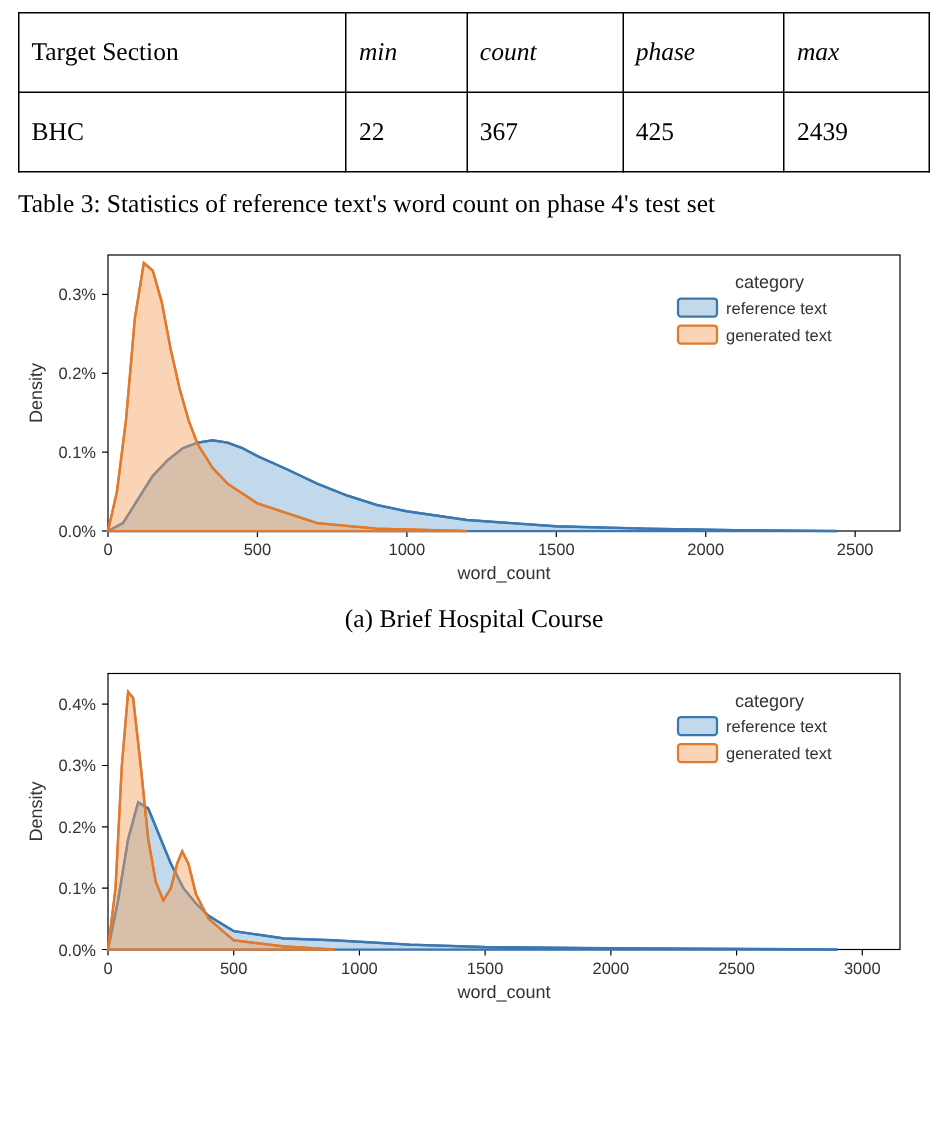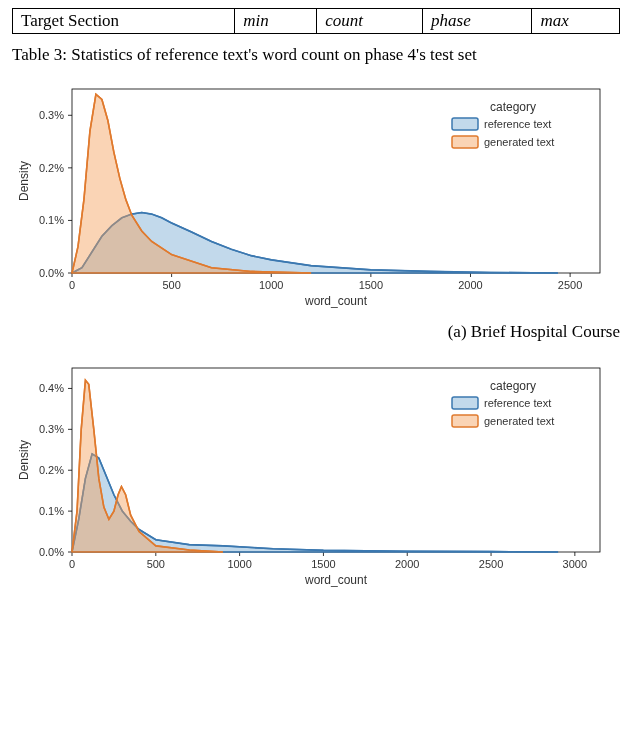--- a/index.html
+++ b/index.html
@@ -11,51 +11,58 @@
     background: #fff;
     width: 608px;
   }
   table {
     border-collapse: collapse;
     width: 100%;
     font-size: 17px;
   }
   td, th {
     border: 1px solid #000;
-    padding: 2px 8px;
+    padding: 16px 8px;
     text-align: left;
   }
   th { font-weight: normal; font-style: italic; }
   .table-label-cell { font-style: normal; }
   .caption {
     margin: 10px 0 14px 0;
     line-height: 1.35;
   }
   .chart-block { margin: 0 0 6px 0; }
-  .chart-title { text-align: right; margin: 6px 0 18px 0; }
+  .chart-title { text-align: center; margin: 6px 0 18px 0; }
   svg .tick { stroke: #000; stroke-width: 0.8; }
   svg .ticklabel { font: 11px sans-serif; fill: #333; }
   svg .axislabel { font: 12px sans-serif; fill: #333; }
   svg .legend-title { font: 12px sans-serif; fill: #333; }
   svg .legend-text { font: 11px sans-serif; fill: #333; }
   svg .series-ref { fill: rgba(120,170,210,0.45); stroke: #3b78b0; stroke-width: 1.5; }
   svg .series-gen { fill: rgba(245,160,90,0.45); stroke: #e07a2e; stroke-width: 1.5; }
   svg .swatch { stroke-width: 1.5; }
 </style>
 </head>
 <body>
 
 <table>
   <tbody>
       <tr>
     <th class="table-label-cell">Target Section</th>
     <th>min</th>
     <th>count</th>
     <th>phase</th>
     <th>max</th>
+  </tr>
+  <tr>
+    <td>BHC</td>
+    <td>22</td>
+    <td>367</td>
+    <td>425</td>
+    <td>2439</td>
   </tr>
 </tbody>
   </table>
 
 <div class="caption">Table 3: Statistics of reference text's word count on phase 4's test set</div>
 
 <div class="chart-block">
   <svg id="chart-a" width="600" height="230">
       <rect x="60" y="8" width="528" height="184" fill="none" stroke="#000" stroke-width="0.8"></rect>
       <line x1="60" y1="192" x2="60" y2="196" class="tick"></line>

